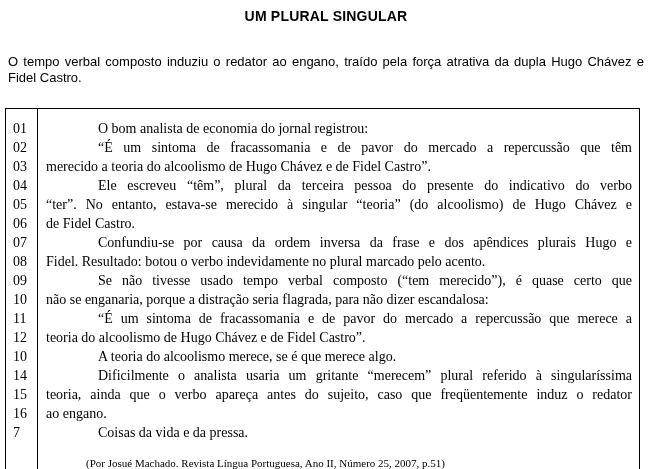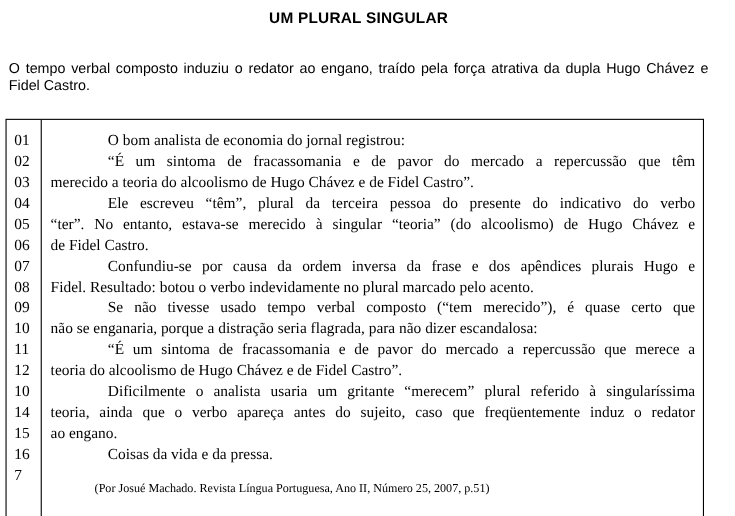--- a/index.html
+++ b/index.html
@@ -93,20 +93,21 @@
           <div class="line-text">merecido a teoria do alcoolismo de Hugo Chávez e de Fidel Castro”.</div>
           <div class="line-text indent justify">Ele escreveu “têm”, plural da terceira pessoa do presente do indicativo do verbo</div>
           <div class="line-text justify">“ter”. No entanto, estava-se merecido à singular “teoria” (do alcoolismo) de Hugo Chávez e</div>
           <div class="line-text">de Fidel Castro.</div>
           <div class="line-text indent justify">Confundiu-se por causa da ordem inversa da frase e dos apêndices plurais Hugo e</div>
           <div class="line-text">Fidel. Resultado: botou o verbo indevidamente no plural marcado pelo acento.</div>
           <div class="line-text indent justify">Se não tivesse usado tempo verbal composto (“tem merecido”), é quase certo que</div>
           <div class="line-text">não se enganaria, porque a distração seria flagrada, para não dizer escandalosa:</div>
           <div class="line-text indent justify">“É um sintoma de fracassomania e de pavor do mercado a repercussão que merece a</div>
           <div class="line-text">teoria do alcoolismo de Hugo Chávez e de Fidel Castro”.</div>
+          <div class="line-text indent">A teoria do alcoolismo merece, se é que merece algo.</div>
           <div class="line-text indent justify">Dificilmente o analista usaria um gritante “merecem” plural referido à singularíssima</div>
           <div class="line-text justify">teoria, ainda que o verbo apareça antes do sujeito, caso que freqüentemente induz o redator</div>
           <div class="line-text">ao engano.</div>
           <div class="line-text indent">Coisas da vida e da pressa.</div>
         </div>
       <p class="citation">(Por Josué Machado. Revista Língua Portuguesa, Ano II, Número 25, 2007, p.51)</p>
     </div>
   </div>
 </div>
 

